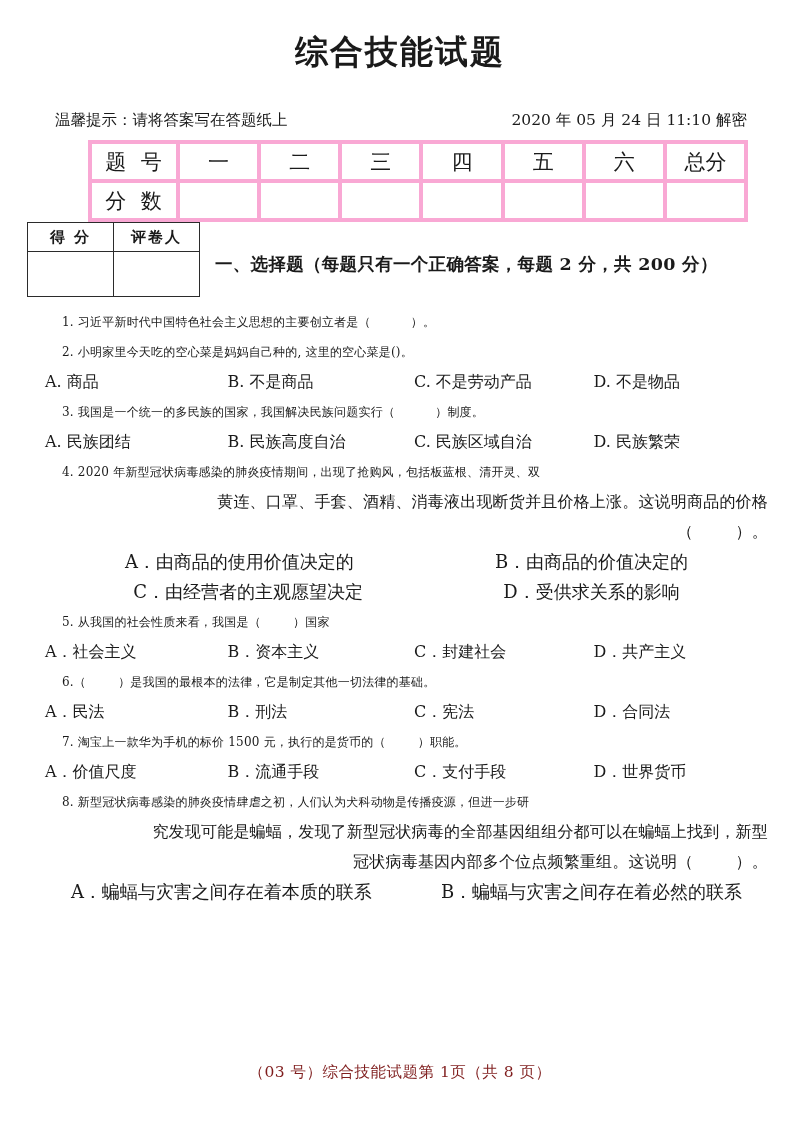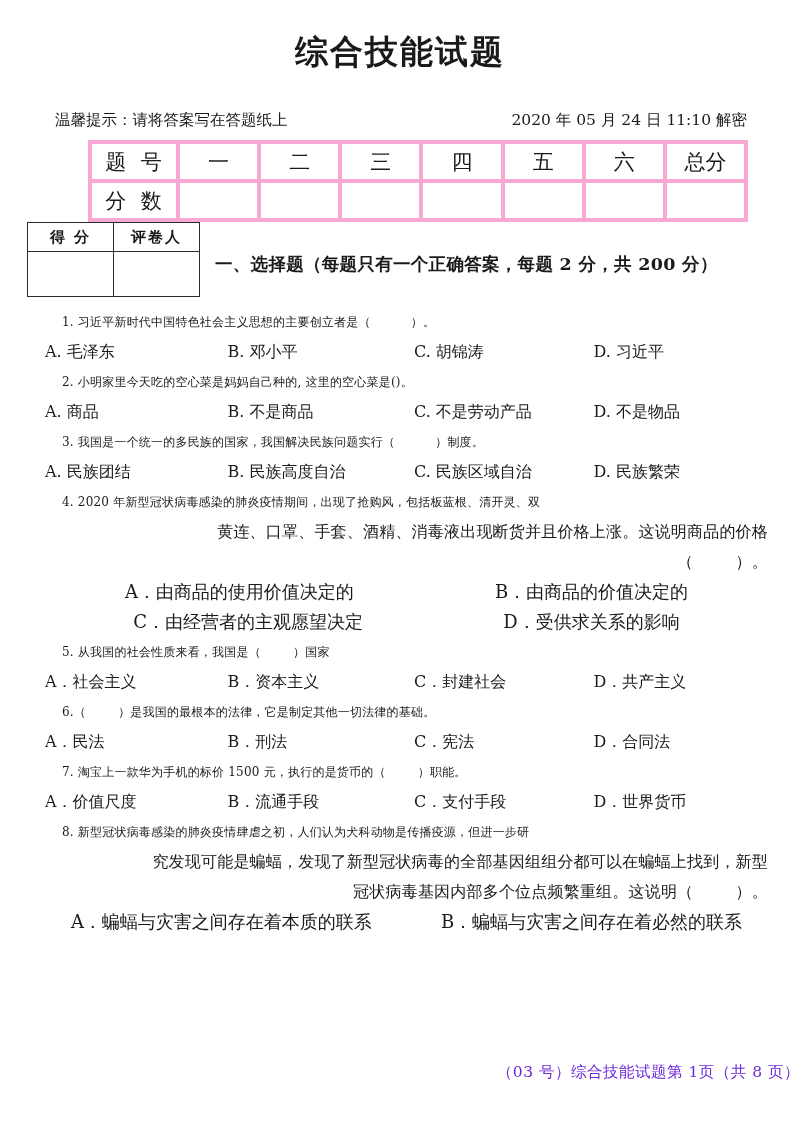--- a/index.html
+++ b/index.html
@@ -151,23 +151,23 @@
   }
   .opt-row2 > span { white-space: nowrap; }
   .opt-row2 > span:nth-child(1) { width: 370px; }
 
   
   .footer {
     position: absolute;
     top: 1062px;
     left: 0;
     width: 800px;
-    text-align: right;
+    text-align: center;
     font-size: 15.5px;
-    color: #6d28d9;
+    color: #7f1d1d;
     letter-spacing: 0.5px;
   }
 </style>
 </head>
 <body>
 
 <div class="page">
 
   <div class="doc-title">综合技能试题</div>
 
@@ -213,26 +213,20 @@
       </tr>
     </tbody>
   </table>
 
   <div class="section-heading">一、选择题（每题只有一个正确答案，每题 2 分，共 200 分）</div>
 
   <div class="qbody">
 
     <div>
       <div class="q-line">1. 习近平新时代中国特色社会主义思想的主要创立者是（          ）。</div>
-      <div class="opt-row4">
-        <span>A. 毛泽东</span>
-        <span>B. 邓小平</span>
-        <span>C. 胡锦涛</span>
-        <span>D. 习近平</span>
-      </div>
     </div>
 
     <div>
       <div class="q-line">2. 小明家里今天吃的空心菜是妈妈自己种的, 这里的空心菜是()。</div>
       <div class="opt-row4">
         <span>A. 商品</span>
         <span>B. 不是商品</span>
         <span>C. 不是劳动产品</span>
         <span>D. 不是物品</span>
       </div>

